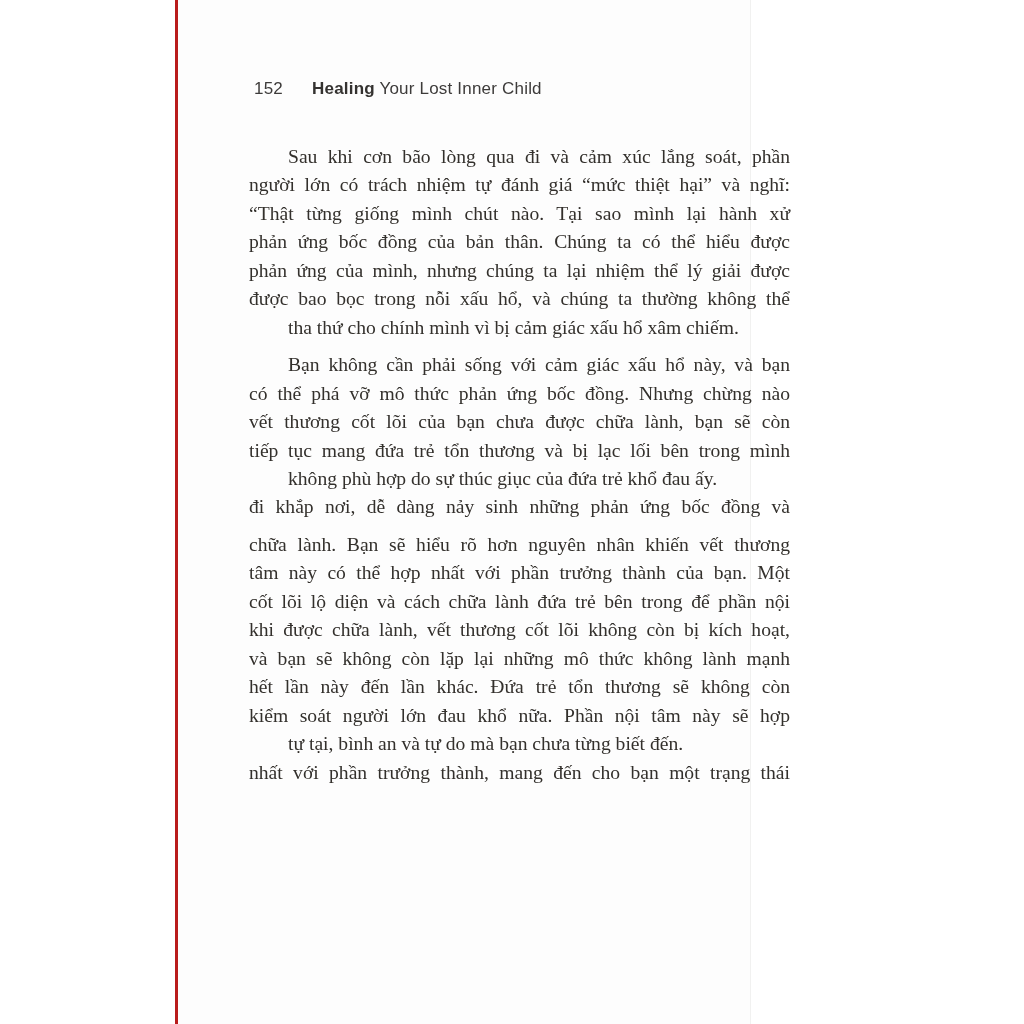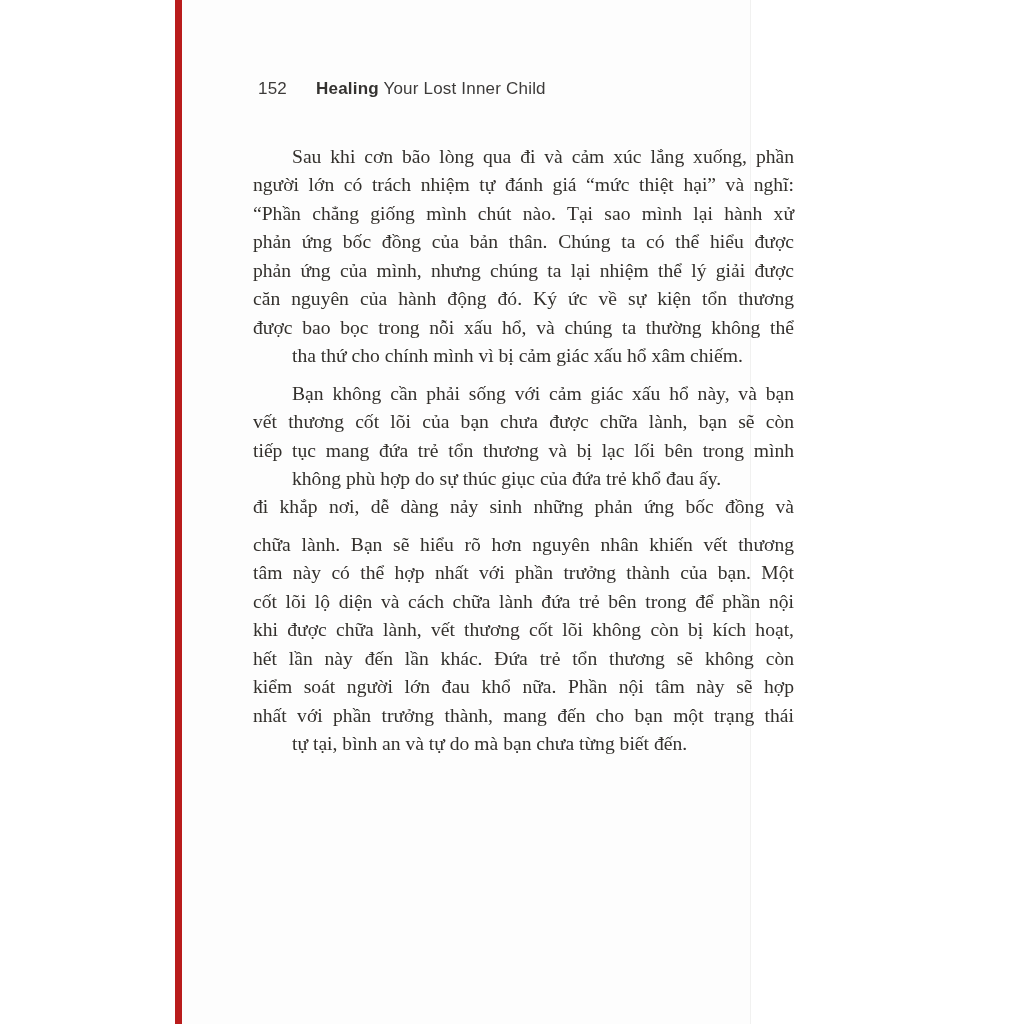--- a/index.html
+++ b/index.html
@@ -14,21 +14,21 @@
     background: #ffffff;
     overflow: hidden;
   }
   .page {
     position: absolute;
     left: 175px;
     top: 0;
     width: 576px;
     height: 1024px;
     background: #fdfdfd;
-    border-left: 7px solid #b91c1c;
+    border-left: 3px solid #b91c1c;
     border-right: 1px solid #f1f1f0;
     box-sizing: border-box;
   }
   .header {
     position: absolute;
     left: 76px;
     top: 79px;
     font-family: "Liberation Sans", "DejaVu Sans", sans-serif;
     font-size: 17px;
     letter-spacing: 0.2px;
@@ -69,41 +69,42 @@
 </head>
 <body>
 
 <div class="canvas">
   <div class="page">
     <div class="header">
       <span class="pagenum">152</span><span class="title"><b>Healing</b><span> Your Lost Inner Child</span></span>
     </div>
     <div class="text-col">
         <div class="paragraph">
-          <div class="line first">Sau khi cơn bão lòng qua đi và cảm xúc lắng xuống, phần</div>
+          <div class="line first">Sau khi cơn bão lòng qua đi và cảm xúc lắng soát, phần</div>
           <div class="line">người lớn có trách nhiệm tự đánh giá “mức thiệt hại” và nghĩ:</div>
-          <div class="line">“Phần chẳng giống mình chút nào. Tại sao mình lại hành xử</div>
+          <div class="line">“Thật từng giống mình chút nào. Tại sao mình lại hành xử</div>
           <div class="line">phản ứng bốc đồng của bản thân. Chúng ta có thể hiểu được</div>
           <div class="line">phản ứng của mình, nhưng chúng ta lại nhiệm thể lý giải được</div>
-          <div class="line">căn nguyên của hành động đó. Ký ức về sự kiện tổn thương</div>
           <div class="line">được bao bọc trong nỗi xấu hổ, và chúng ta thường không thể</div>
           <div class="line last">tha thứ cho chính mình vì bị cảm giác xấu hổ xâm chiếm.</div>
         </div>
         <div class="paragraph">
           <div class="line first">Bạn không cần phải sống với cảm giác xấu hổ này, và bạn</div>
+          <div class="line">có thể phá vỡ mô thức phản ứng bốc đồng. Nhưng chừng nào</div>
           <div class="line">vết thương cốt lõi của bạn chưa được chữa lành, bạn sẽ còn</div>
           <div class="line">tiếp tục mang đứa trẻ tổn thương và bị lạc lối bên trong mình</div>
           <div class="line last">không phù hợp do sự thúc giục của đứa trẻ khổ đau ấy.</div>
           <div class="line">đi khắp nơi, dễ dàng nảy sinh những phản ứng bốc đồng và</div>
         </div>
         <div class="paragraph">
           <div class="line">chữa lành. Bạn sẽ hiểu rõ hơn nguyên nhân khiến vết thương</div>
           <div class="line">tâm này có thể hợp nhất với phần trưởng thành của bạn. Một</div>
           <div class="line">cốt lõi lộ diện và cách chữa lành đứa trẻ bên trong để phần nội</div>
           <div class="line">khi được chữa lành, vết thương cốt lõi không còn bị kích hoạt,</div>
+          <div class="line">và bạn sẽ không còn lặp lại những mô thức không lành mạnh</div>
           <div class="line">hết lần này đến lần khác. Đứa trẻ tổn thương sẽ không còn</div>
           <div class="line">kiểm soát người lớn đau khổ nữa. Phần nội tâm này sẽ hợp</div>
+          <div class="line last">tự tại, bình an và tự do mà bạn chưa từng biết đến.</div>
           <div class="line">nhất với phần trưởng thành, mang đến cho bạn một trạng thái</div>
-          <div class="line last">tự tại, bình an và tự do mà bạn chưa từng biết đến.</div>
         </div>
       </div>
   </div>
 </div>
 
 </body></html>

